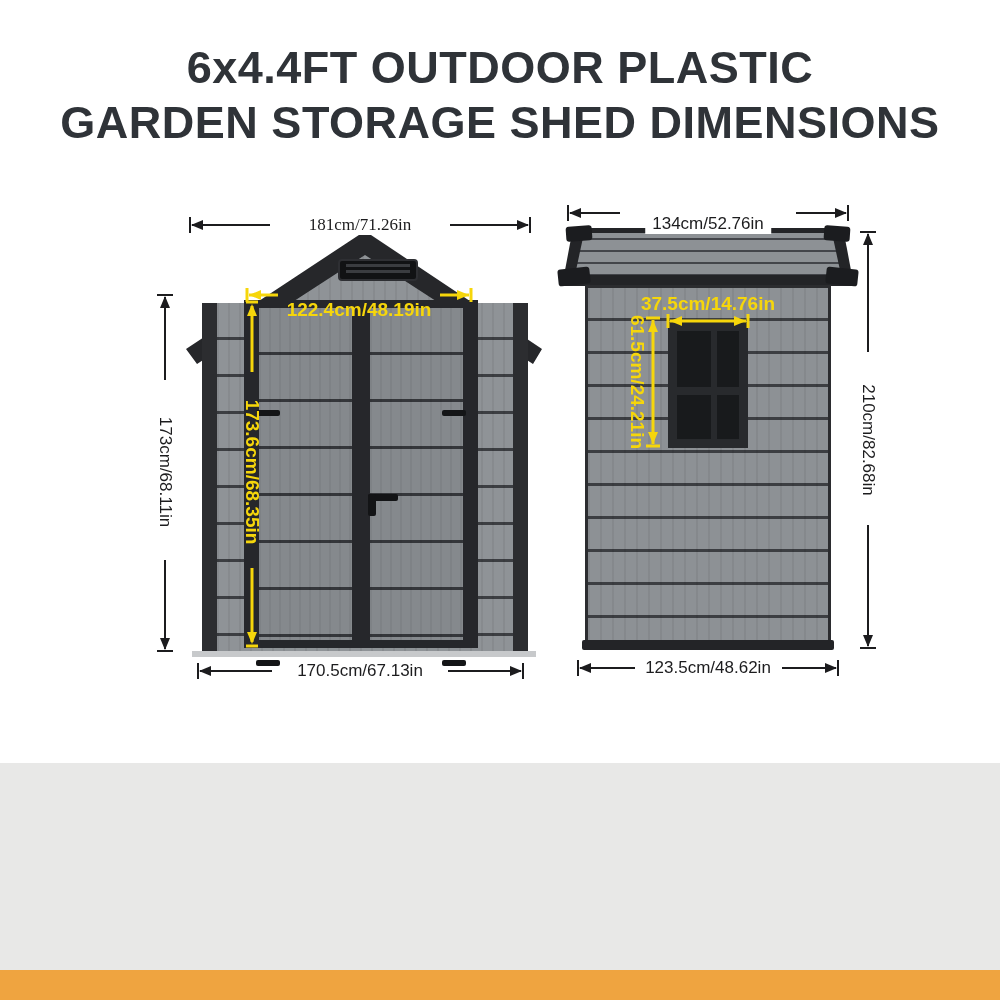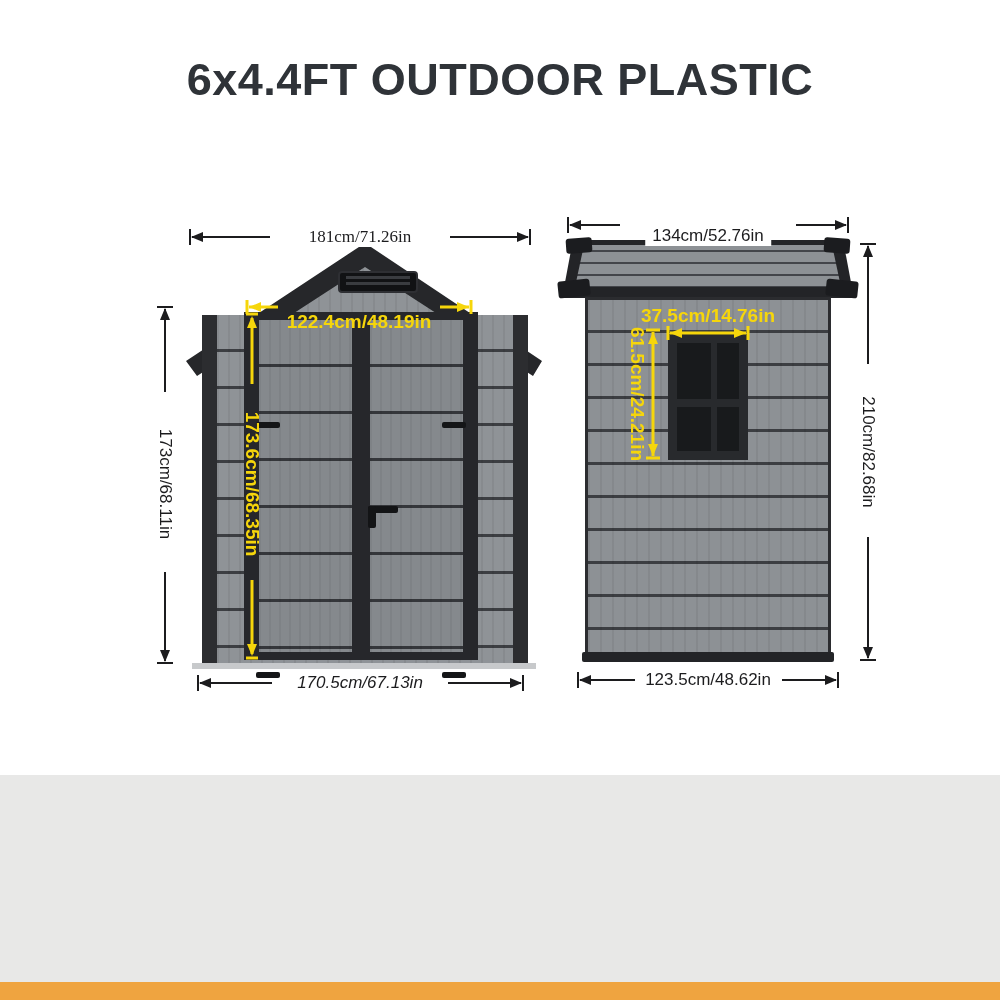--- a/index.html
+++ b/index.html
@@ -1,20 +1,20 @@
 <!DOCTYPE html>
 <html><head>
 <meta charset="utf-8">
 <style>
   html,body{margin:0;padding:0;}
   body{
     width:1000px;height:1000px;position:relative;overflow:hidden;
     background:#ffffff;font-family:"Liberation Sans", sans-serif;
   }
-  .page{position:absolute;inset:0;margin-top:12px;}
+  .page{position:absolute;inset:0;}
 
   
   .title{position:absolute;top:40px;left:0;width:1000px;text-align:center;
     color:#2f3338;font-weight:bold;font-size:45px;line-height:55px;letter-spacing:.5px;}
 
   
   .dim-label{position:absolute;transform:translate(-50%,-50%);white-space:nowrap;
     font-size:17px;color:#1c1c1e;background:#ffffff;padding:0 7px;z-index:6;}
   .dim-label.rot{transform:translate(-50%,-50%) rotate(90deg);}
   .dim-label.yellow{color:#f6d60b;font-weight:bold;font-size:19px;background:transparent;padding:0 4px;z-index:7;}
@@ -78,20 +78,21 @@
   .note-band{position:absolute;left:0;top:763px;width:1000px;height:207px;background:#e8e8e7;}
   .bottom-bar{position:absolute;left:0;top:970px;width:1000px;height:30px;background:#efa440;}
 </style>
 </head>
 <body>
 
 <div class="page">
 
   <div class="title">
     <div>6x4.4FT OUTDOOR PLASTIC</div>
+    <div>GARDEN STORAGE SHED DIMENSIONS</div>
   </div>
 
   <div class="front-shed">
     <div class="front-gable"></div>
     <div class="front-roof"></div>
     <div class="front-vent">
         <i></i>
         <i></i>
       </div>
     <div class="front-wall"></div>
@@ -213,21 +214,21 @@
         <line x1="782" y1="668" x2="836" y2="668"></line>
       <polygon points="579,668 591,663 591,673" stroke="none"></polygon>
         <polygon points="837,668 825,663 825,673" stroke="none"></polygon>
     </g>
   </svg>
 
   <span class="dim-label" style="left:360px;top:225px;font-family:Liberation Serif, serif;">181cm/71.26in</span>
   <span class="dim-label yellow" style="left:359px;top:310px;">122.4cm/48.19in</span>
   <span class="dim-label rot" style="left:165px;top:472px;">173cm/68.11in</span>
   <span class="dim-label yellow rot" style="left:252px;top:472px;">173.6cm/68.35in</span>
-  <span class="dim-label" style="left:360px;top:671px;font-style:italic;">170.5cm/67.13in</span>
+  <span class="dim-label" style="left:360px;top:671px;">170.5cm/67.13in</span>
 
   <span class="dim-label" style="left:708px;top:224px;">134cm/52.76in</span>
   <span class="dim-label yellow" style="left:708px;top:304px;">37.5cm/14.76in</span>
   <span class="dim-label yellow rot" style="left:637px;top:382px;">61.5cm/24.21in</span>
   <span class="dim-label rot" style="left:868px;top:440px;">210cm/82.68in</span>
   <span class="dim-label" style="left:708px;top:668px;">123.5cm/48.62in</span>
 
   <div class="note-band">
     
     

